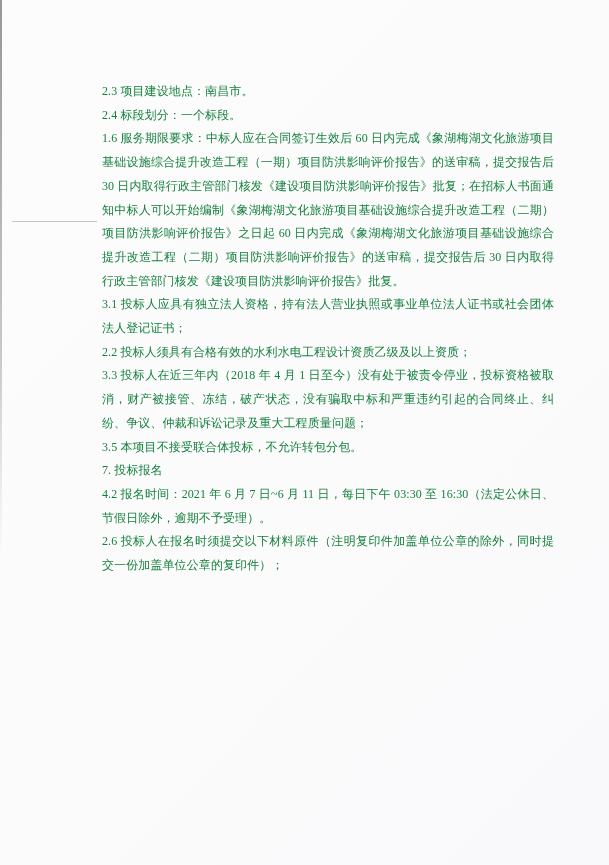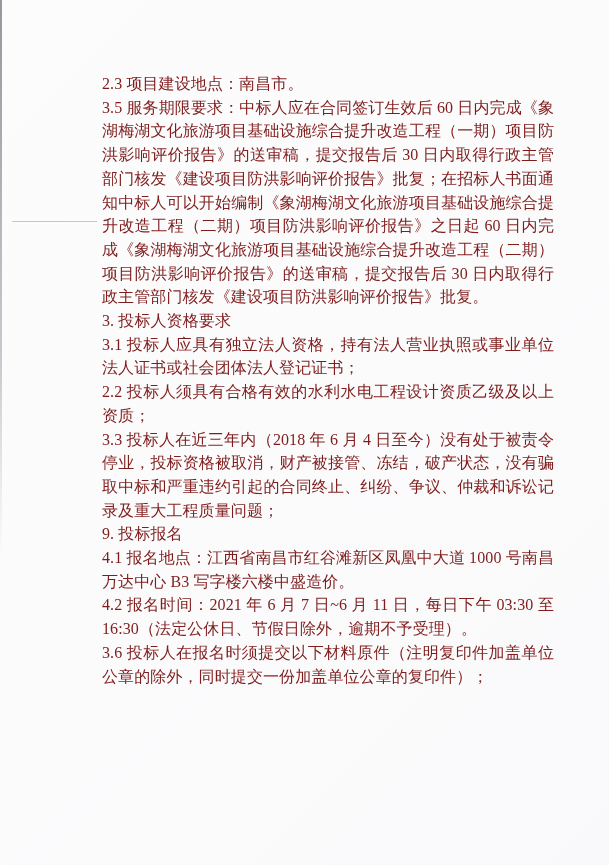--- a/index.html
+++ b/index.html
@@ -38,45 +38,45 @@
     position: absolute;
     left: 12px;
     top: 221px;
     width: 85px;
     height: 1px;
     background: #c5c5cb;
   }
   .content {
     position: absolute;
     left: 102px;
-    top: 72px;
+    top: 80px;
     width: 452px;
-    color: #7f1d1d;
-    font-size: 16px;
+    color: #15803d;
+    font-size: 12px;
     line-height: 23.7px;
     text-align: justify;
     text-justify: inter-ideograph;
     letter-spacing: 0.1px;
   }
   .content p {
     margin: 0;
     padding: 0;
   }
 </style>
 </head>
 <body>
 
 <div class="paper"></div>
 <div class="edge-line"></div>
 <div class="fold-line"></div>
 
 <div class="content">
   <p>2.3 项目建设地点：南昌市。</p>
-  <p>3.5 服务期限要求：中标人应在合同签订生效后 60 日内完成《象湖梅湖文化旅游项目基础设施综合提升改造工程（一期）项目防洪影响评价报告》的送审稿，提交报告后 30 日内取得行政主管部门核发《建设项目防洪影响评价报告》批复；在招标人书面通知中标人可以开始编制《象湖梅湖文化旅游项目基础设施综合提升改造工程（二期）项目防洪影响评价报告》之日起 60 日内完成《象湖梅湖文化旅游项目基础设施综合提升改造工程（二期）项目防洪影响评价报告》的送审稿，提交报告后 30 日内取得行政主管部门核发《建设项目防洪影响评价报告》批复。</p>
-  <p>3.  投标人资格要求</p>
+  <p>2.4 标段划分：一个标段。</p>
+  <p>1.6 服务期限要求：中标人应在合同签订生效后 60 日内完成《象湖梅湖文化旅游项目基础设施综合提升改造工程（一期）项目防洪影响评价报告》的送审稿，提交报告后 30 日内取得行政主管部门核发《建设项目防洪影响评价报告》批复；在招标人书面通知中标人可以开始编制《象湖梅湖文化旅游项目基础设施综合提升改造工程（二期）项目防洪影响评价报告》之日起 60 日内完成《象湖梅湖文化旅游项目基础设施综合提升改造工程（二期）项目防洪影响评价报告》的送审稿，提交报告后 30 日内取得行政主管部门核发《建设项目防洪影响评价报告》批复。</p>
   <p>3.1 投标人应具有独立法人资格，持有法人营业执照或事业单位法人证书或社会团体法人登记证书；</p>
   <p>2.2 投标人须具有合格有效的水利水电工程设计资质乙级及以上资质；</p>
-  <p>3.3 投标人在近三年内（2018 年 6 月 4 日至今）没有处于被责令停业，投标资格被取消，财产被接管、冻结，破产状态，没有骗取中标和严重违约引起的合同终止、纠纷、争议、仲裁和诉讼记录及重大工程质量问题；</p>
-  <p>9.  投标报名</p>
-  <p>4.1 报名地点：江西省南昌市红谷滩新区凤凰中大道 1000 号南昌万达中心 B3 写字楼六楼中盛造价。</p>
+  <p>3.3 投标人在近三年内（2018 年 4 月 1 日至今）没有处于被责令停业，投标资格被取消，财产被接管、冻结，破产状态，没有骗取中标和严重违约引起的合同终止、纠纷、争议、仲裁和诉讼记录及重大工程质量问题；</p>
+  <p>3.5 本项目不接受联合体投标，不允许转包分包。</p>
+  <p>7.  投标报名</p>
   <p>4.2 报名时间：2021 年 6 月 7 日~6 月 11 日，每日下午 03:30 至 16:30（法定公休日、节假日除外，逾期不予受理）。</p>
-  <p>3.6 投标人在报名时须提交以下材料原件（注明复印件加盖单位公章的除外，同时提交一份加盖单位公章的复印件）；</p>
+  <p>2.6 投标人在报名时须提交以下材料原件（注明复印件加盖单位公章的除外，同时提交一份加盖单位公章的复印件）；</p>
 </div>
 
 </body></html>

